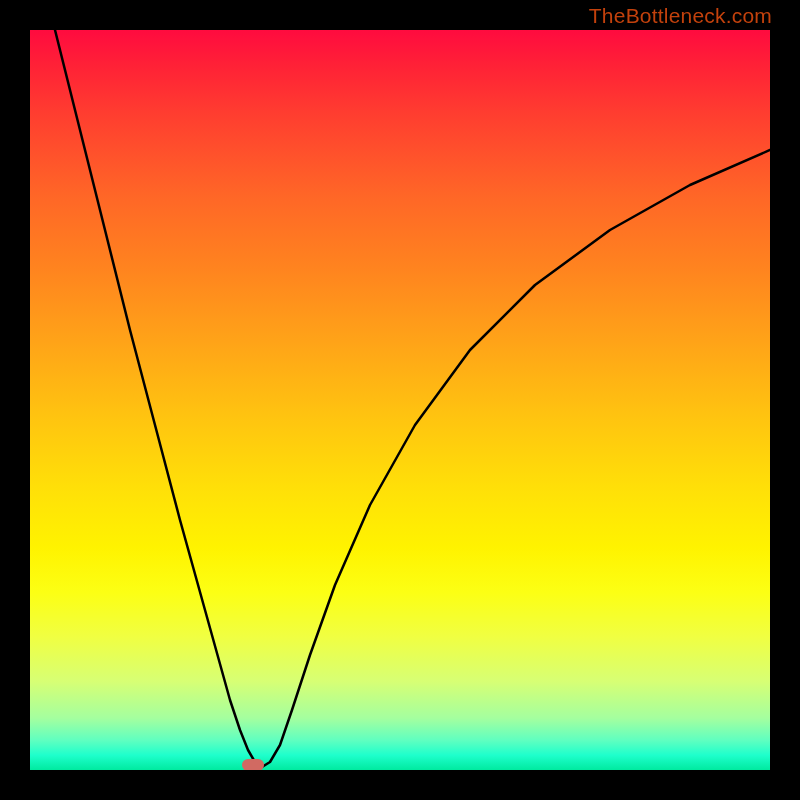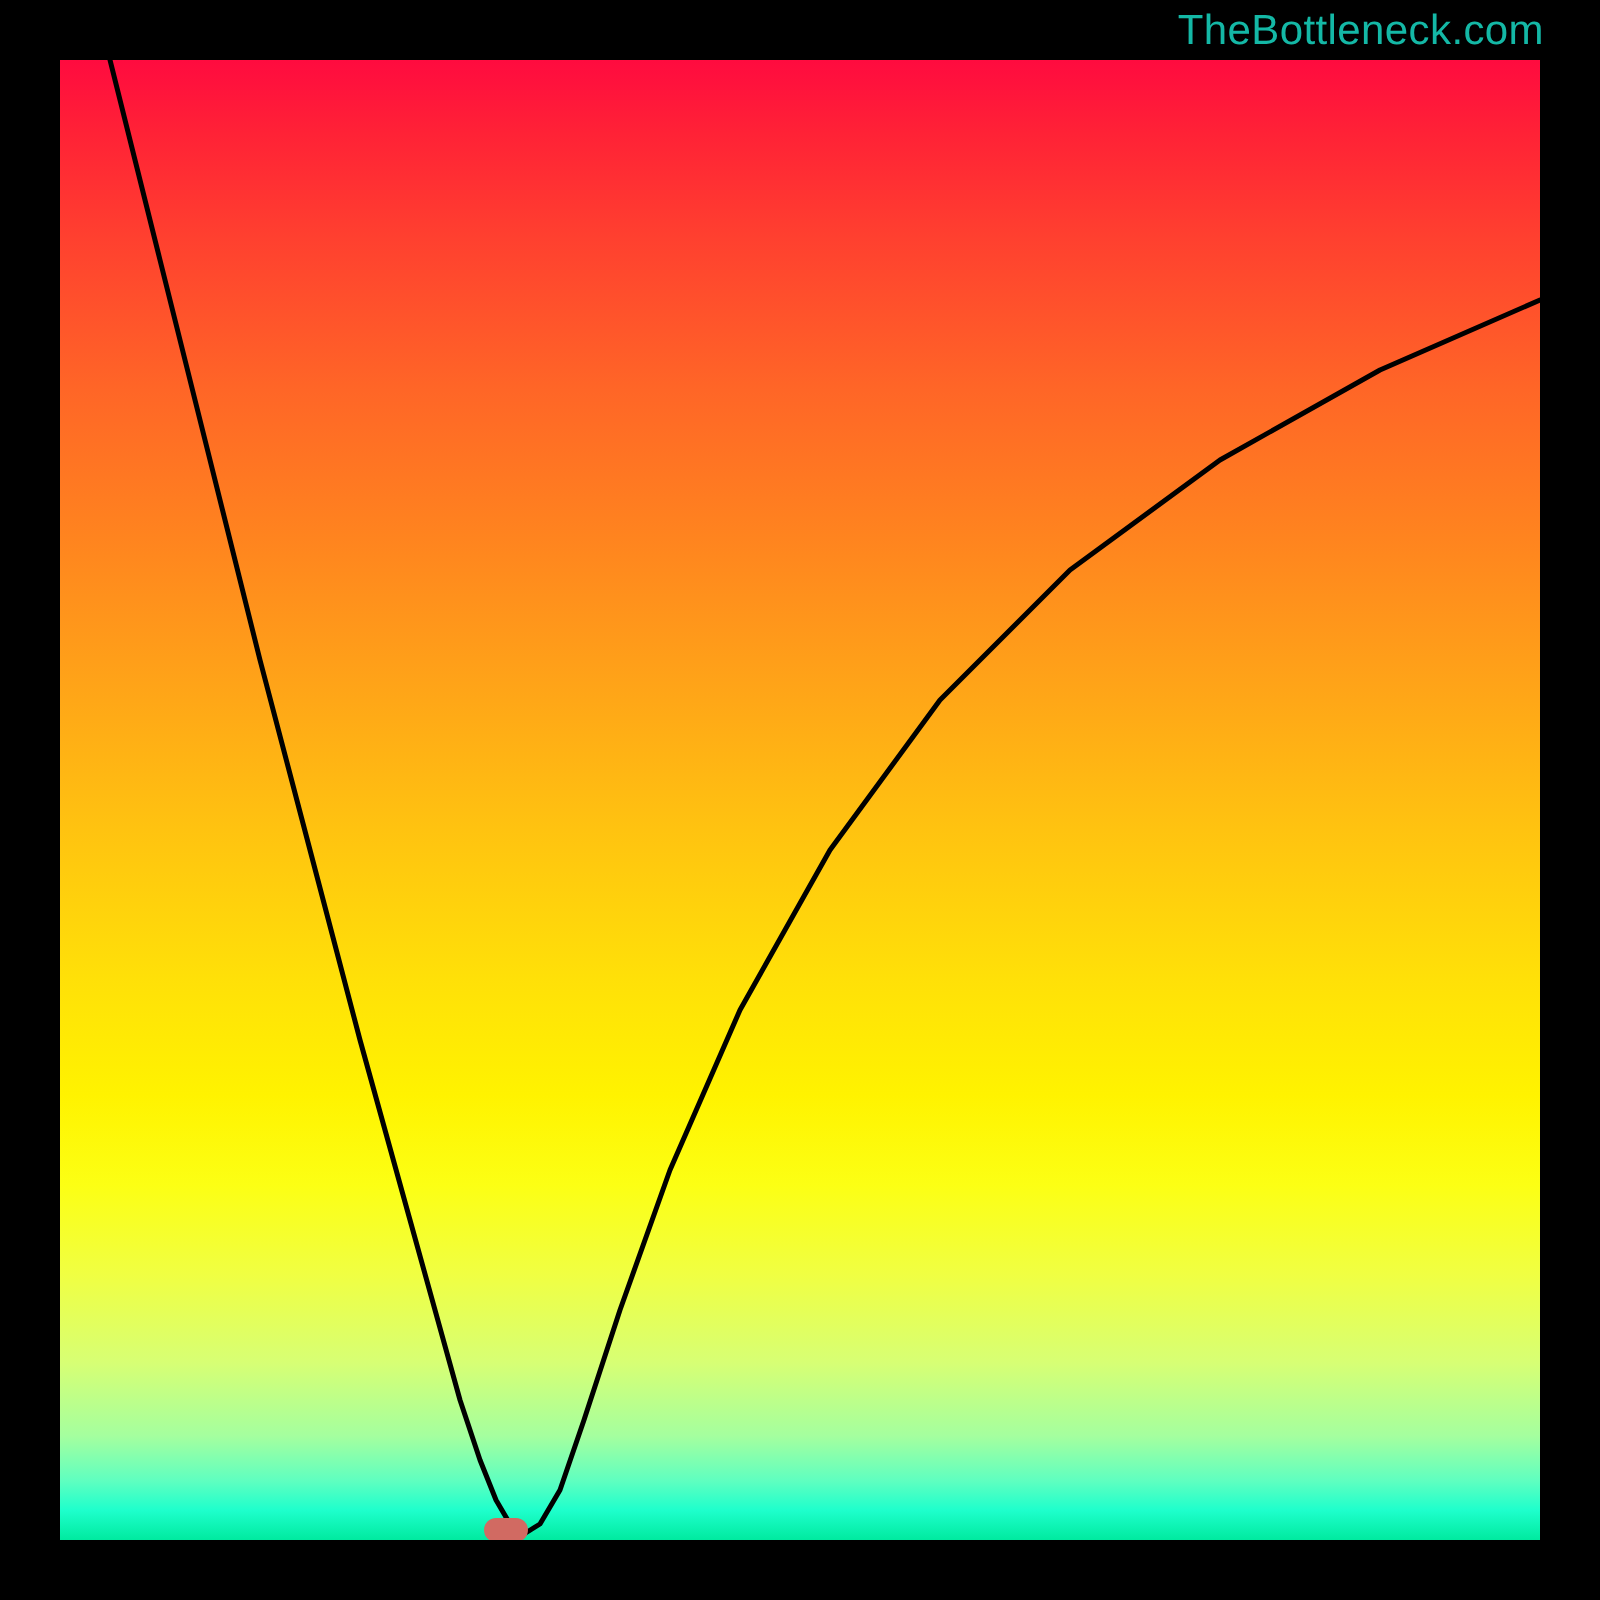--- a/index.html
+++ b/index.html
@@ -49,21 +49,21 @@
       #a4ff9f 93%,
       #5fffc0 96%,
       #1effcc 98%,
       #00ea9f 100%
     );
   }
   .watermark {
     position: absolute;
     top: 4px;
     right: 28px;
-    color: #14b8a6;
+    color: #c2410c;
     font-size: 21px;
     font-weight: 500;
     letter-spacing: 0.2px;
   }
   svg.curve {
     position: absolute;
     top: 0;
     left: 0;
     width: 100%;
     height: 100%;

